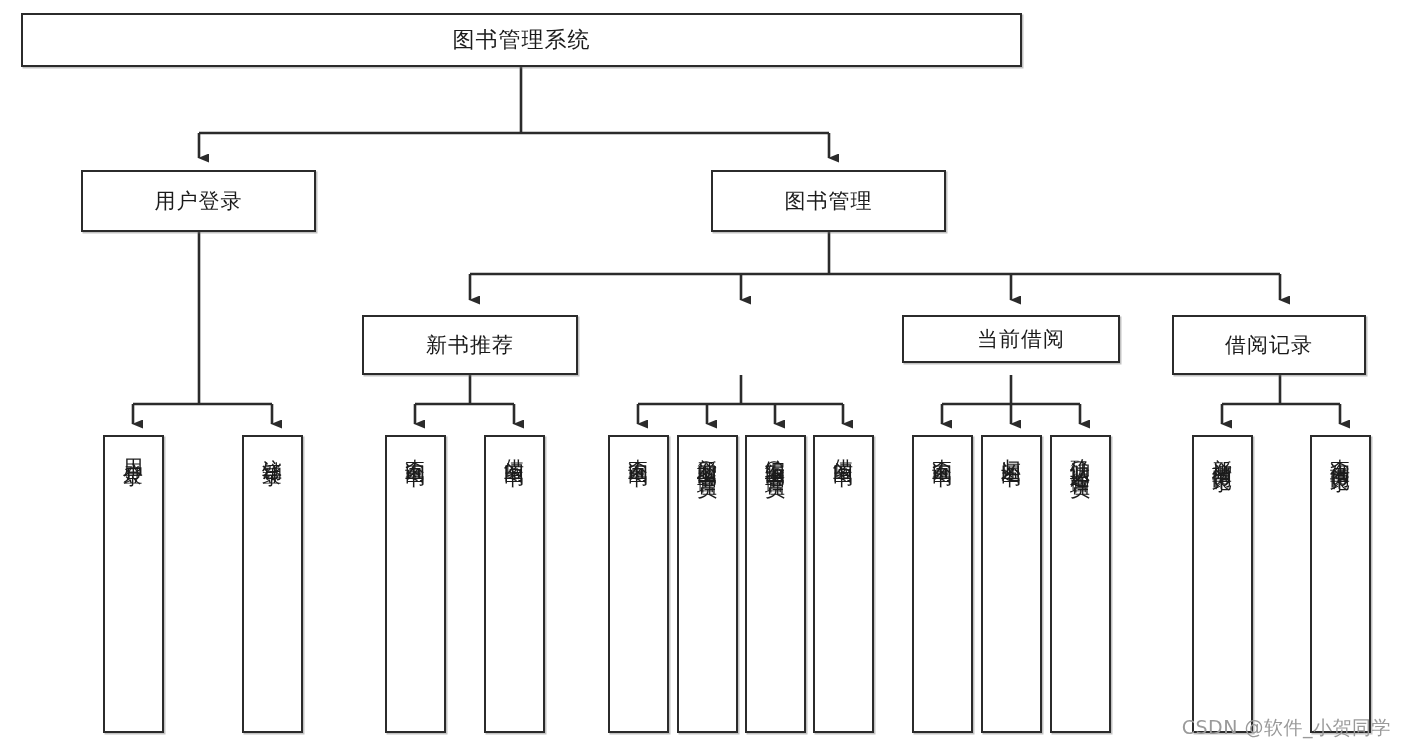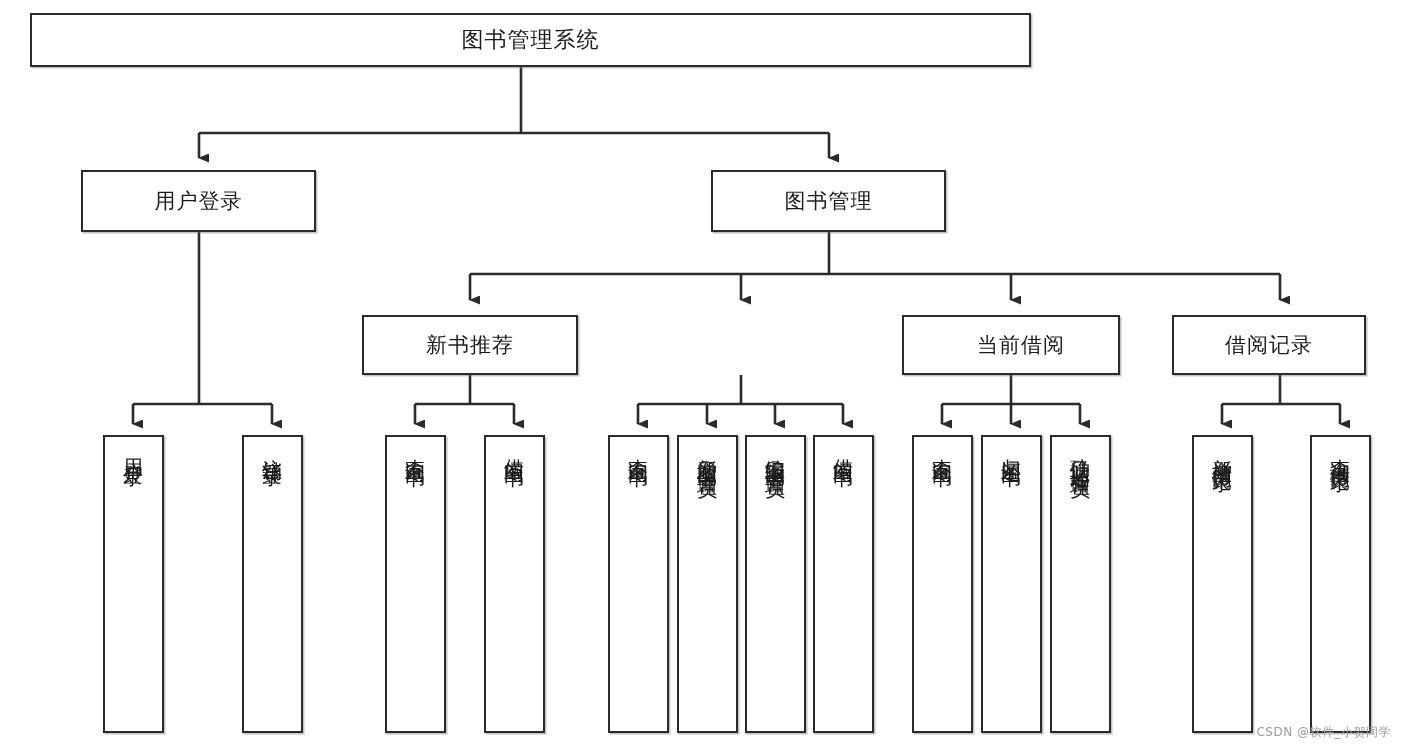--- a/index.html
+++ b/index.html
@@ -49,21 +49,21 @@
     font-size:20px;
     letter-spacing:3px;
     line-height:1;
     white-space:normal;
     max-height:100%;
   }
   .watermark{
     position:absolute;
     right:14px;
     bottom:6px;
-    font-size:12px;
+    font-size:19px;
     color:#9a9a9a;
     letter-spacing:0.5px;
     white-space:nowrap;
     user-select:none;
   }
 </style>
 </head>
 <body>
 
 <div id="canvas">
@@ -111,35 +111,35 @@
       <path d="M1011,404 L1011,424" marker-end="url(#arw)"></path>
       <path d="M1080,404 L1080,424" marker-end="url(#arw)"></path>
 
       <path d="M1280,375 L1280,404"></path>
       <path d="M1222,404 L1340,404"></path>
       <path d="M1222,404 L1222,424" marker-end="url(#arw)"></path>
       <path d="M1340,404 L1340,424" marker-end="url(#arw)"></path>
     </g>
   </svg>
 
-  <div class="node root" style="left:30px;top:13px;width:1001px;height:54px;">
+  <div class="node root" style="left:21px;top:13px;width:1001px;height:54px;">
     <span class="label">图书管理系统</span>
   </div>
 
   <div class="node" style="left:81px;top:170px;width:235px;height:62px;">
     <span class="label">用户登录</span>
   </div>
   <div class="node" style="left:362px;top:315px;width:216px;height:60px;">
     <span class="label">新书推荐</span>
   </div>
 
   <div class="node" style="left:711px;top:170px;width:235px;height:62px;">
     <span class="label">图书管理</span>
   </div>
-  <div class="node" style="left:902px;top:315px;width:218px;height:60px;padding-left:20px;">
+  <div class="node" style="left:902px;top:315px;width:218px;height:48px;padding-left:20px;">
     <span class="label">当前借阅</span>
   </div>
   <div class="node" style="left:1172px;top:315px;width:194px;height:60px;">
     <span class="label">借阅记录</span>
   </div>
 
   <div class="node vertical" style="left:103px;top:435px;width:61px;height:298px;">
     <span class="label">用户登录</span>
   </div>
   <div class="node vertical" style="left:242px;top:435px;width:61px;height:298px;">

